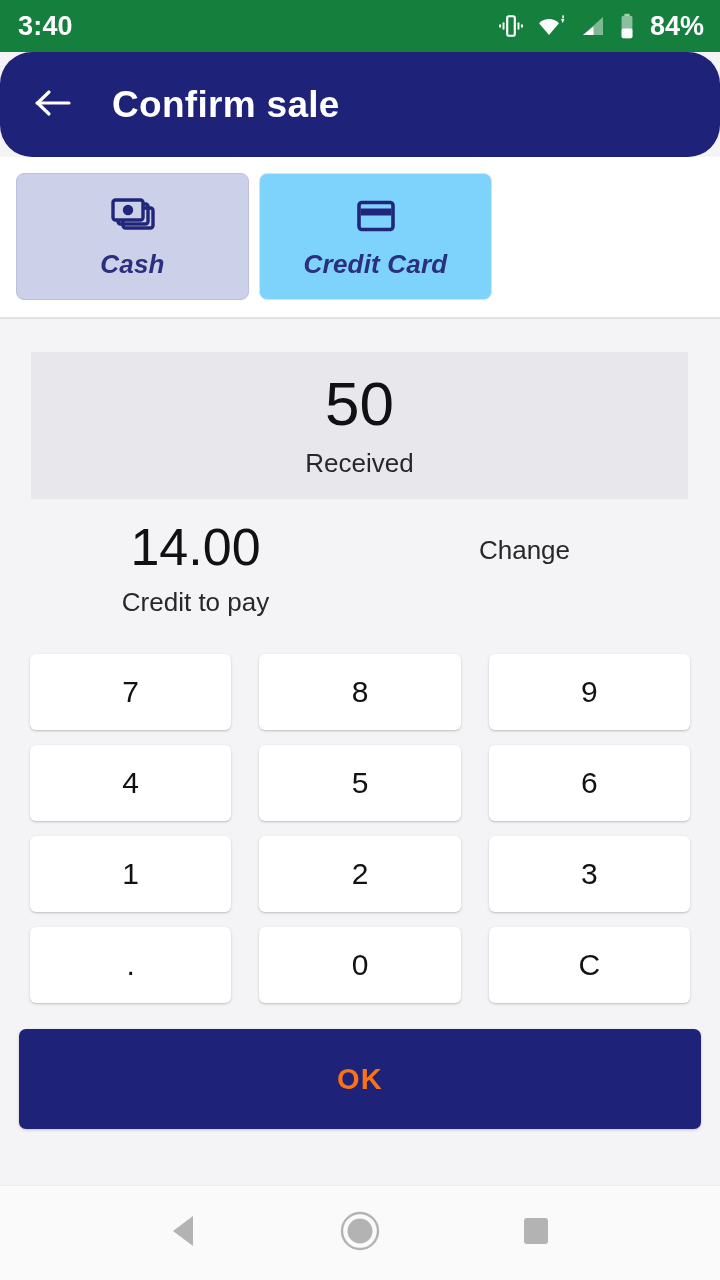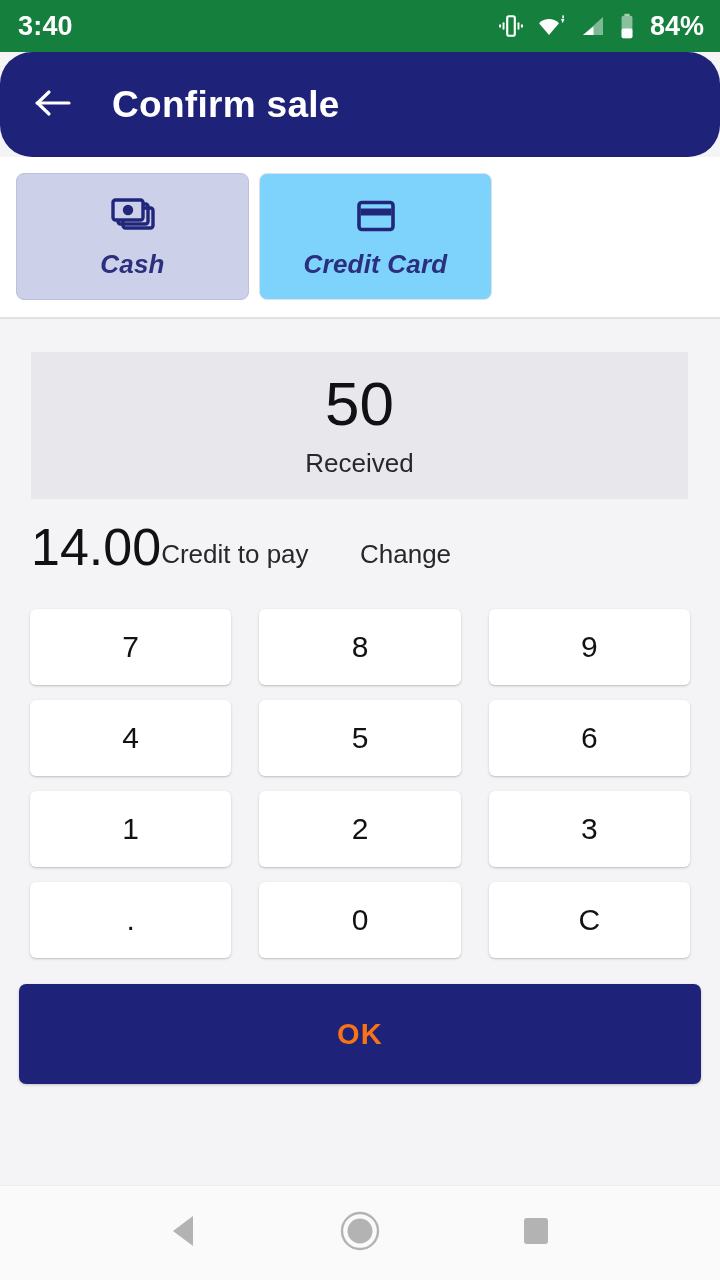--- a/index.html
+++ b/index.html
@@ -48,21 +48,21 @@
   .content { flex:1 1 auto; background:#f4f4f7; display:flex; flex-direction:column; }
 
   .received-panel {
     margin:33px 32px 0 31px; height:147px; background:#e8e8ec;
     display:flex; flex-direction:column; align-items:center; justify-content:center;
   }
   .received-value { font-size:62px; color:#111113; line-height:1; font-weight:400; }
   .received-label { font-size:26px; color:#28282c; margin-top:13px; }
 
   .totals-row { display:flex; margin:22px 31px 0 31px; }
-  .total-cell { flex:1 1 0; display:flex; align-items:center; }
+  .total-cell { flex:1 1 0; display:flex; flex-direction:column; align-items:center; }
   .total-value { font-size:52px; color:#111113; line-height:1; font-weight:400; }
   .total-label { font-size:26px; color:#28282c; margin-top:14px; }
 
   
   .keypad {
     margin:36px 30px 0 30px; display:grid;
     grid-template-columns:repeat(3,1fr); gap:15px 28px;
   }
   .key {
     height:76px; background:#ffffff; border-radius:6px;

